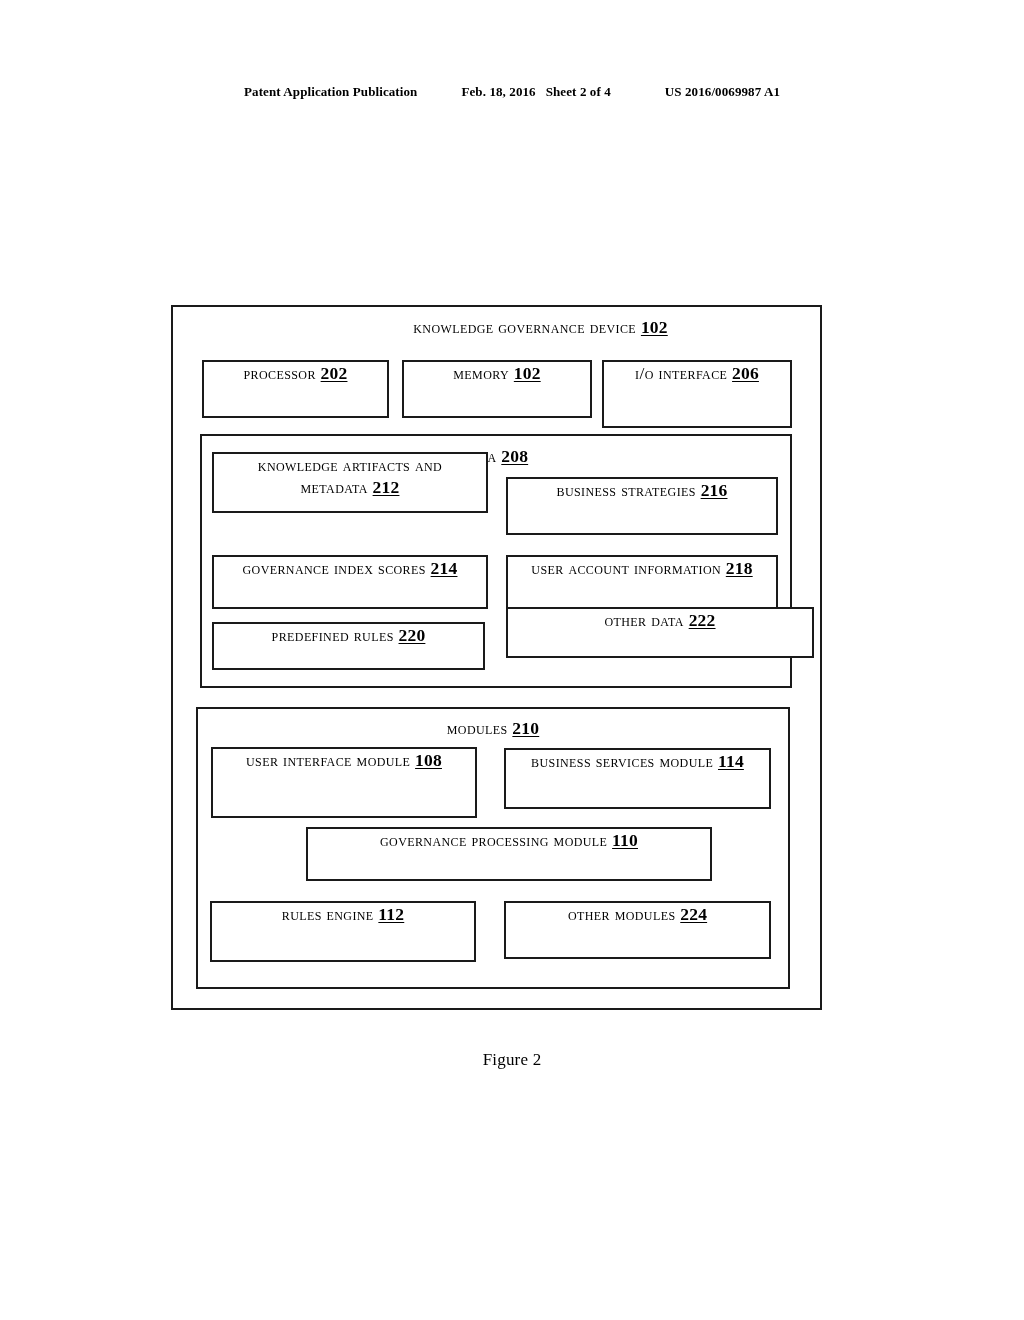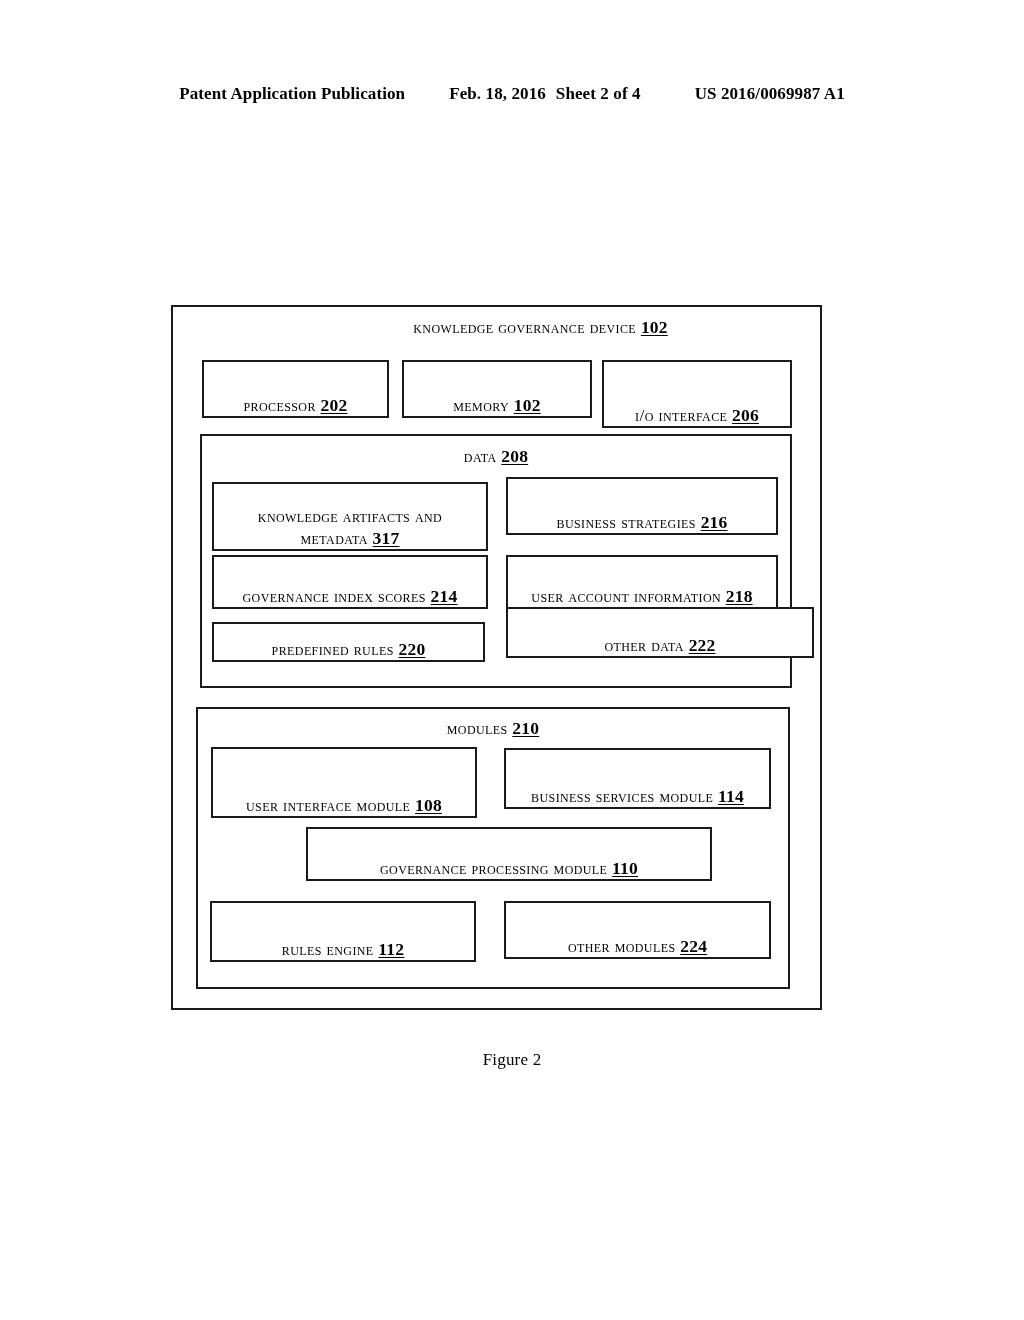--- a/index.html
+++ b/index.html
@@ -19,21 +19,21 @@
   
   .patent-header {
     position: absolute;
     left: 0;
     top: 84px;
     width: 1024px;
     display: flex;
     justify-content: center;
     align-items: baseline;
     font-weight: bold;
-    font-size: 17px;
+    font-size: 13px;
     letter-spacing: 0.1px;
     white-space: nowrap;
   }
   .patent-header .seg-pub   { margin-right: 44px; }
   .patent-header .seg-date  { margin-right: 10px; }
   .patent-header .seg-sheet { margin-right: 54px; }
   .patent-header .seg-num   { }
 
   
   .figure-caption {
@@ -71,21 +71,21 @@
     font-variant: normal;
     text-transform: none;
     letter-spacing: 0.2px;
   }
 
   
   .centered {
     position: absolute;
     inset: 0;
     display: flex;
-    align-items: flex-end;
+    align-items: flex-start;
     justify-content: center;
     padding: 0 2px;
     box-sizing: border-box;
   }
   .centered .inner { width: 100%; }
 
   
   .section-title {
     position: absolute;
     left: 0;
@@ -140,40 +140,40 @@
     </div>
 </div>
 
 <div class="box" style="left:200px; top:434px; width:592px; height:254px;">
   <div class="section-title label" style="top:9px;">
     <span>Data</span>
     <span class="ref">208</span>
   </div>
 </div>
 
-<div class="box" style="left:212px; top:482px; width:276px; height:69px;">
+<div class="box" style="left:212px; top:452px; width:276px; height:61px;">
   <div class="centered">
       <div class="inner label multiline">
     <span>Knowledge Artifacts and</span><br>
     <span>Metadata</span>
-    <span class="ref">317</span>
+    <span class="ref">212</span>
   </div>
     </div>
 </div>
 
 <div class="box" style="left:212px; top:555px; width:276px; height:54px;">
   <div class="centered">
       <div class="inner label">
     <span>Governance Index Scores</span>
     <span class="ref">214</span>
   </div>
     </div>
 </div>
 
-<div class="box" style="left:212px; top:622px; width:273px; height:40px;">
+<div class="box" style="left:212px; top:622px; width:273px; height:48px;">
   <div class="centered">
       <div class="inner label">
     <span>Predefined Rules</span>
     <span class="ref">220</span>
   </div>
     </div>
 </div>
 
 <div class="box" style="left:506px; top:477px; width:272px; height:58px;">
   <div class="centered">

